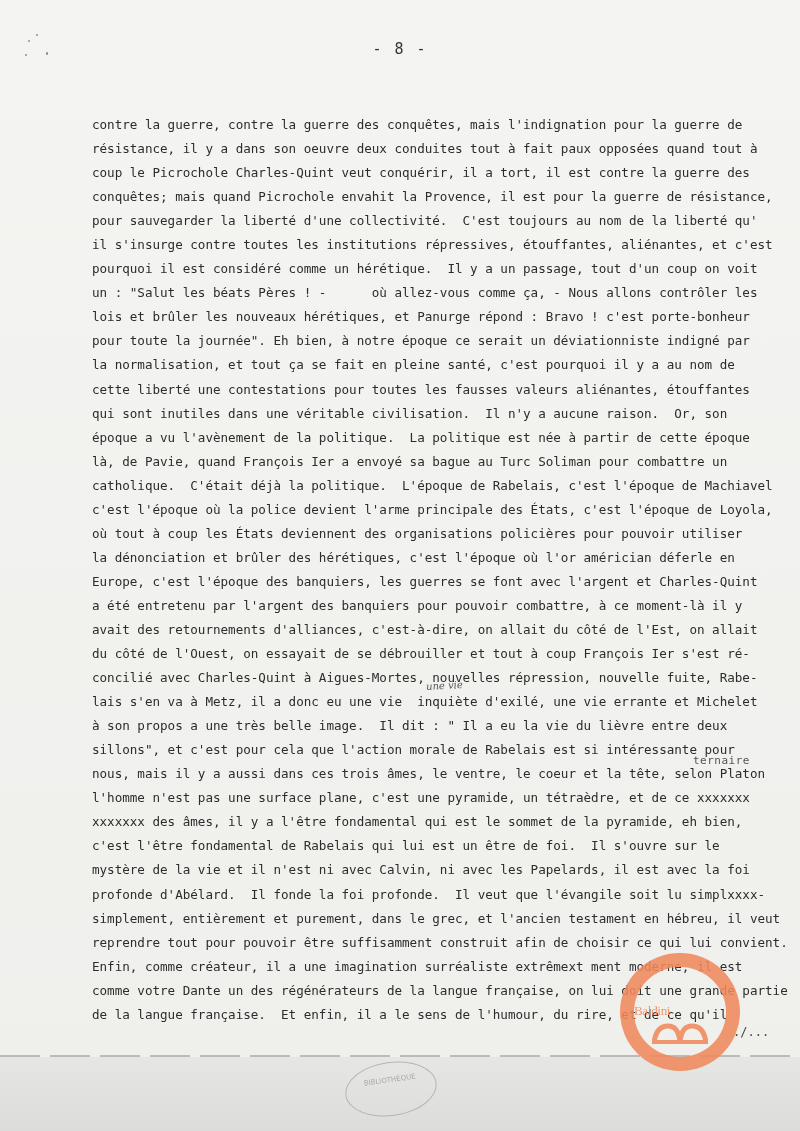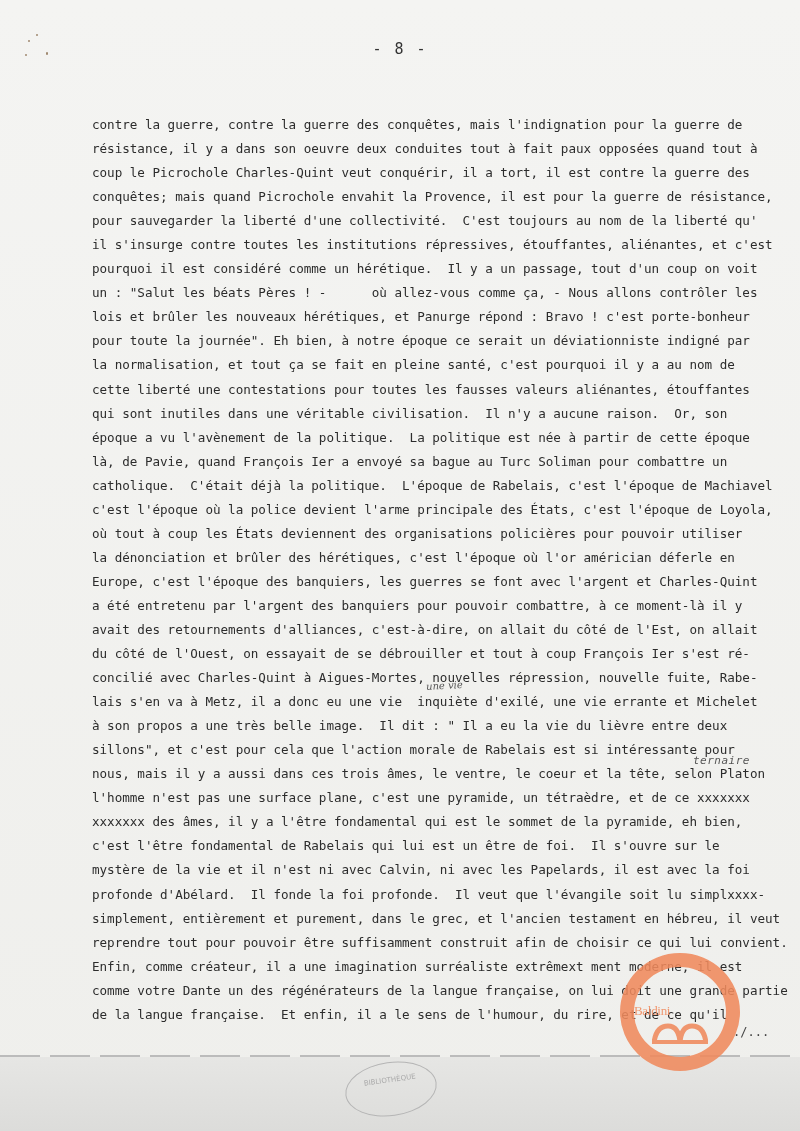--- a/index.html
+++ b/index.html
@@ -20,21 +20,21 @@
       position: absolute; top: 40px; left: 0; width: 800px; text-align: center;
       font-size: 15px; letter-spacing: 2px; color: #333;
     }
     .body-text {
       position: absolute; left: 92px; top: 113px; width: 700px;
       font-size: 12.6px; line-height: 24.05px; letter-spacing: -0.02px;
       white-space: pre; color: #2c2c2c;
     }
     .line { display: block; height: 24.05px; }
     .annot {
-      position: absolute; font-size: 11px; color: #555; font-style: italic;
+      position: absolute; font-size: 11px; color: #555;
     }
     .annot-hand {
       position: absolute; left: 426px; top: 680px; font-family: "DejaVu Serif", serif;
       font-style: italic; font-size: 10px; color: #555; transform: rotate(-3deg);
     }
     .annot-ternaire { left: 693px; top: 754px; font-size: 11px; letter-spacing: 0.5px; }
     .continuation {
       position: absolute; left: 733px; top: 1025px; font-size: 12px; color: #444;
     }
     .bottom-edge {

